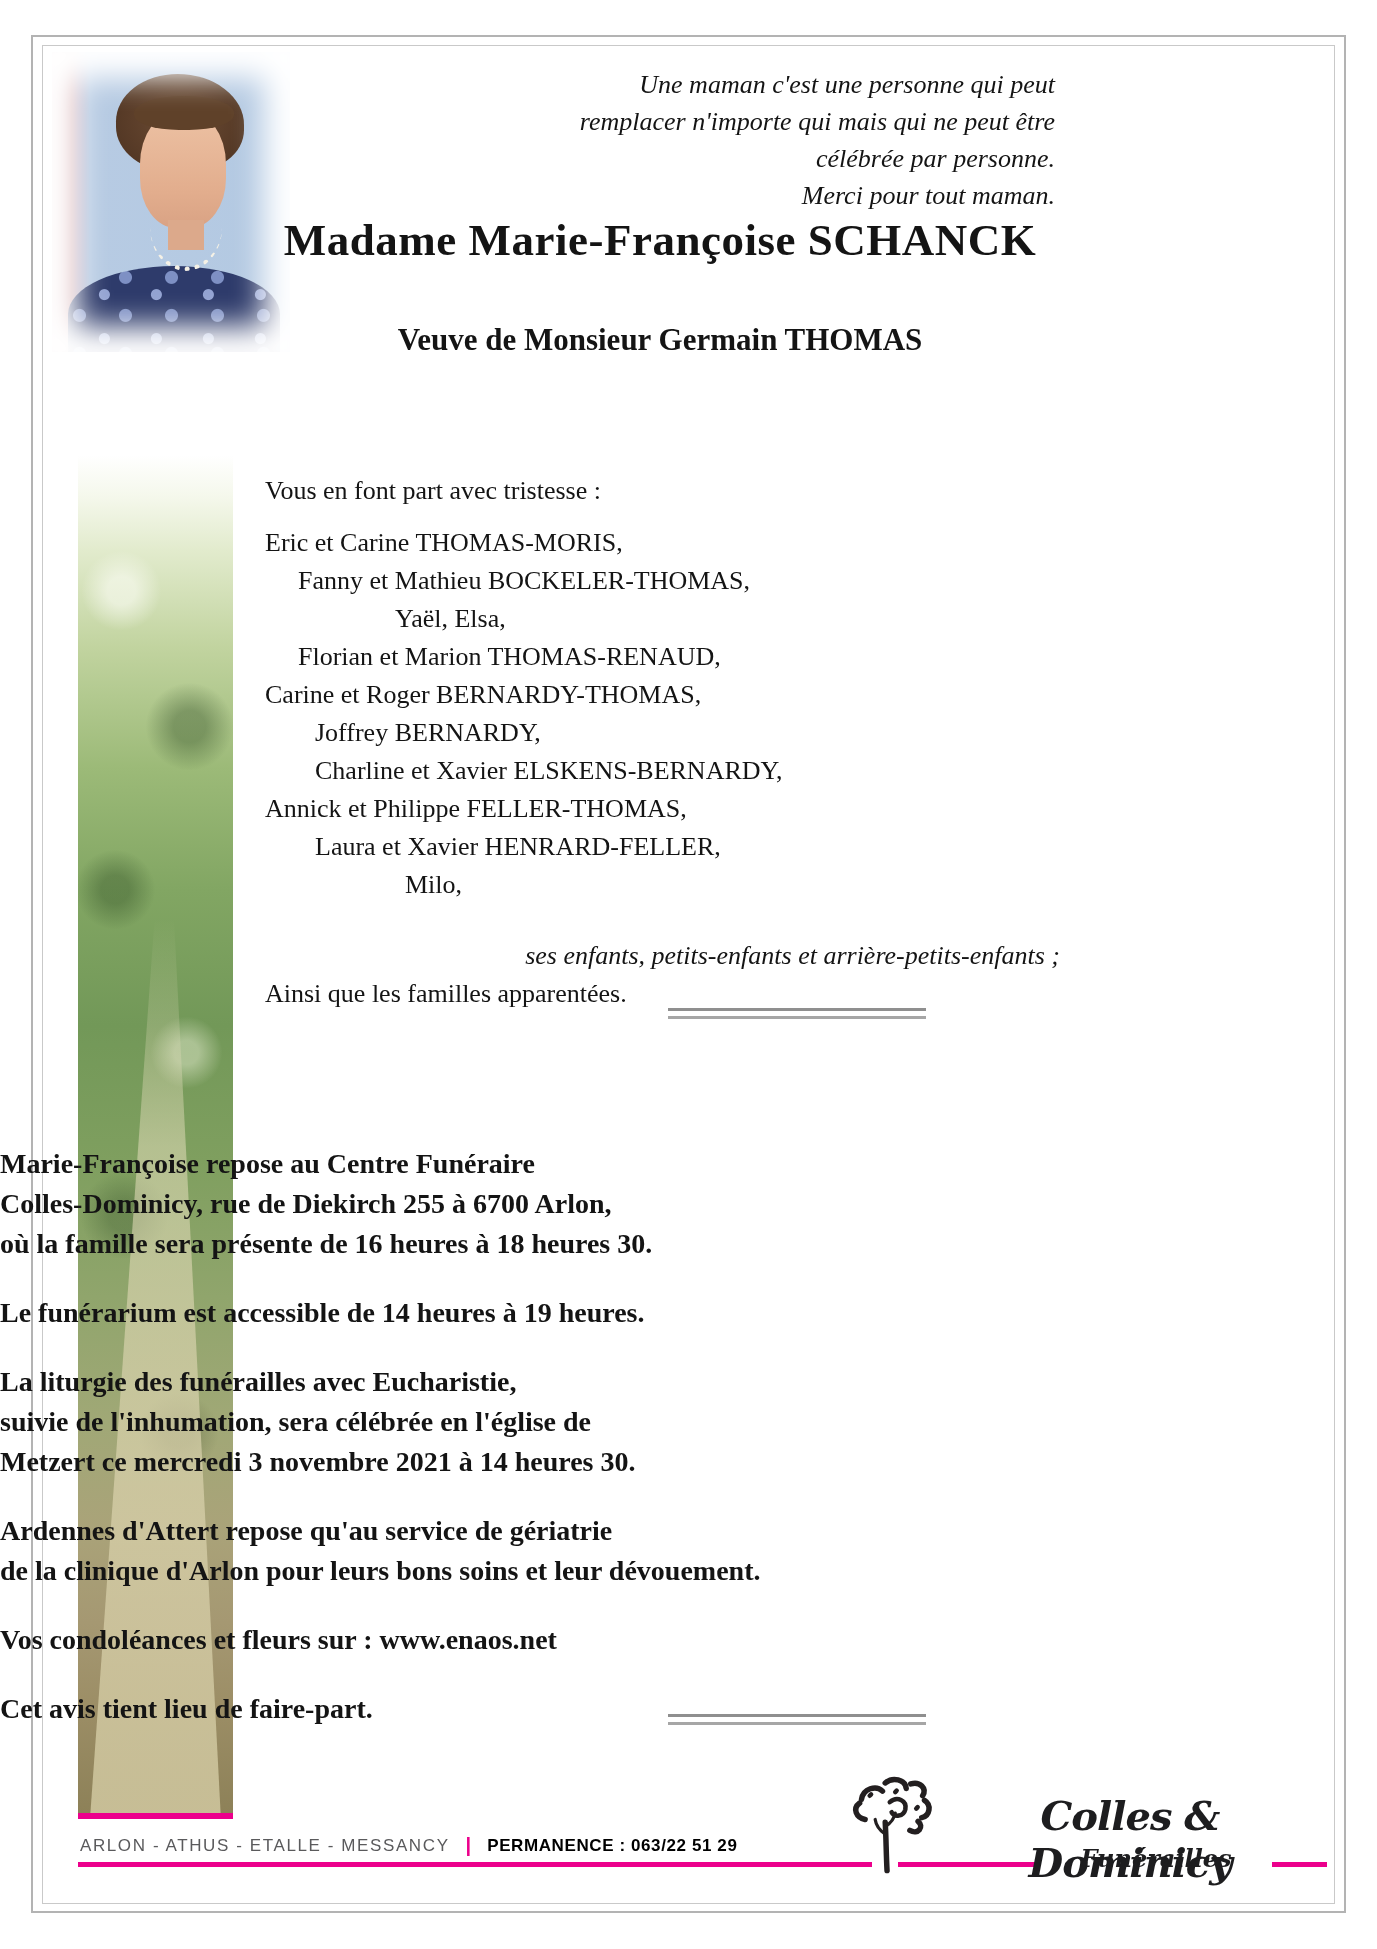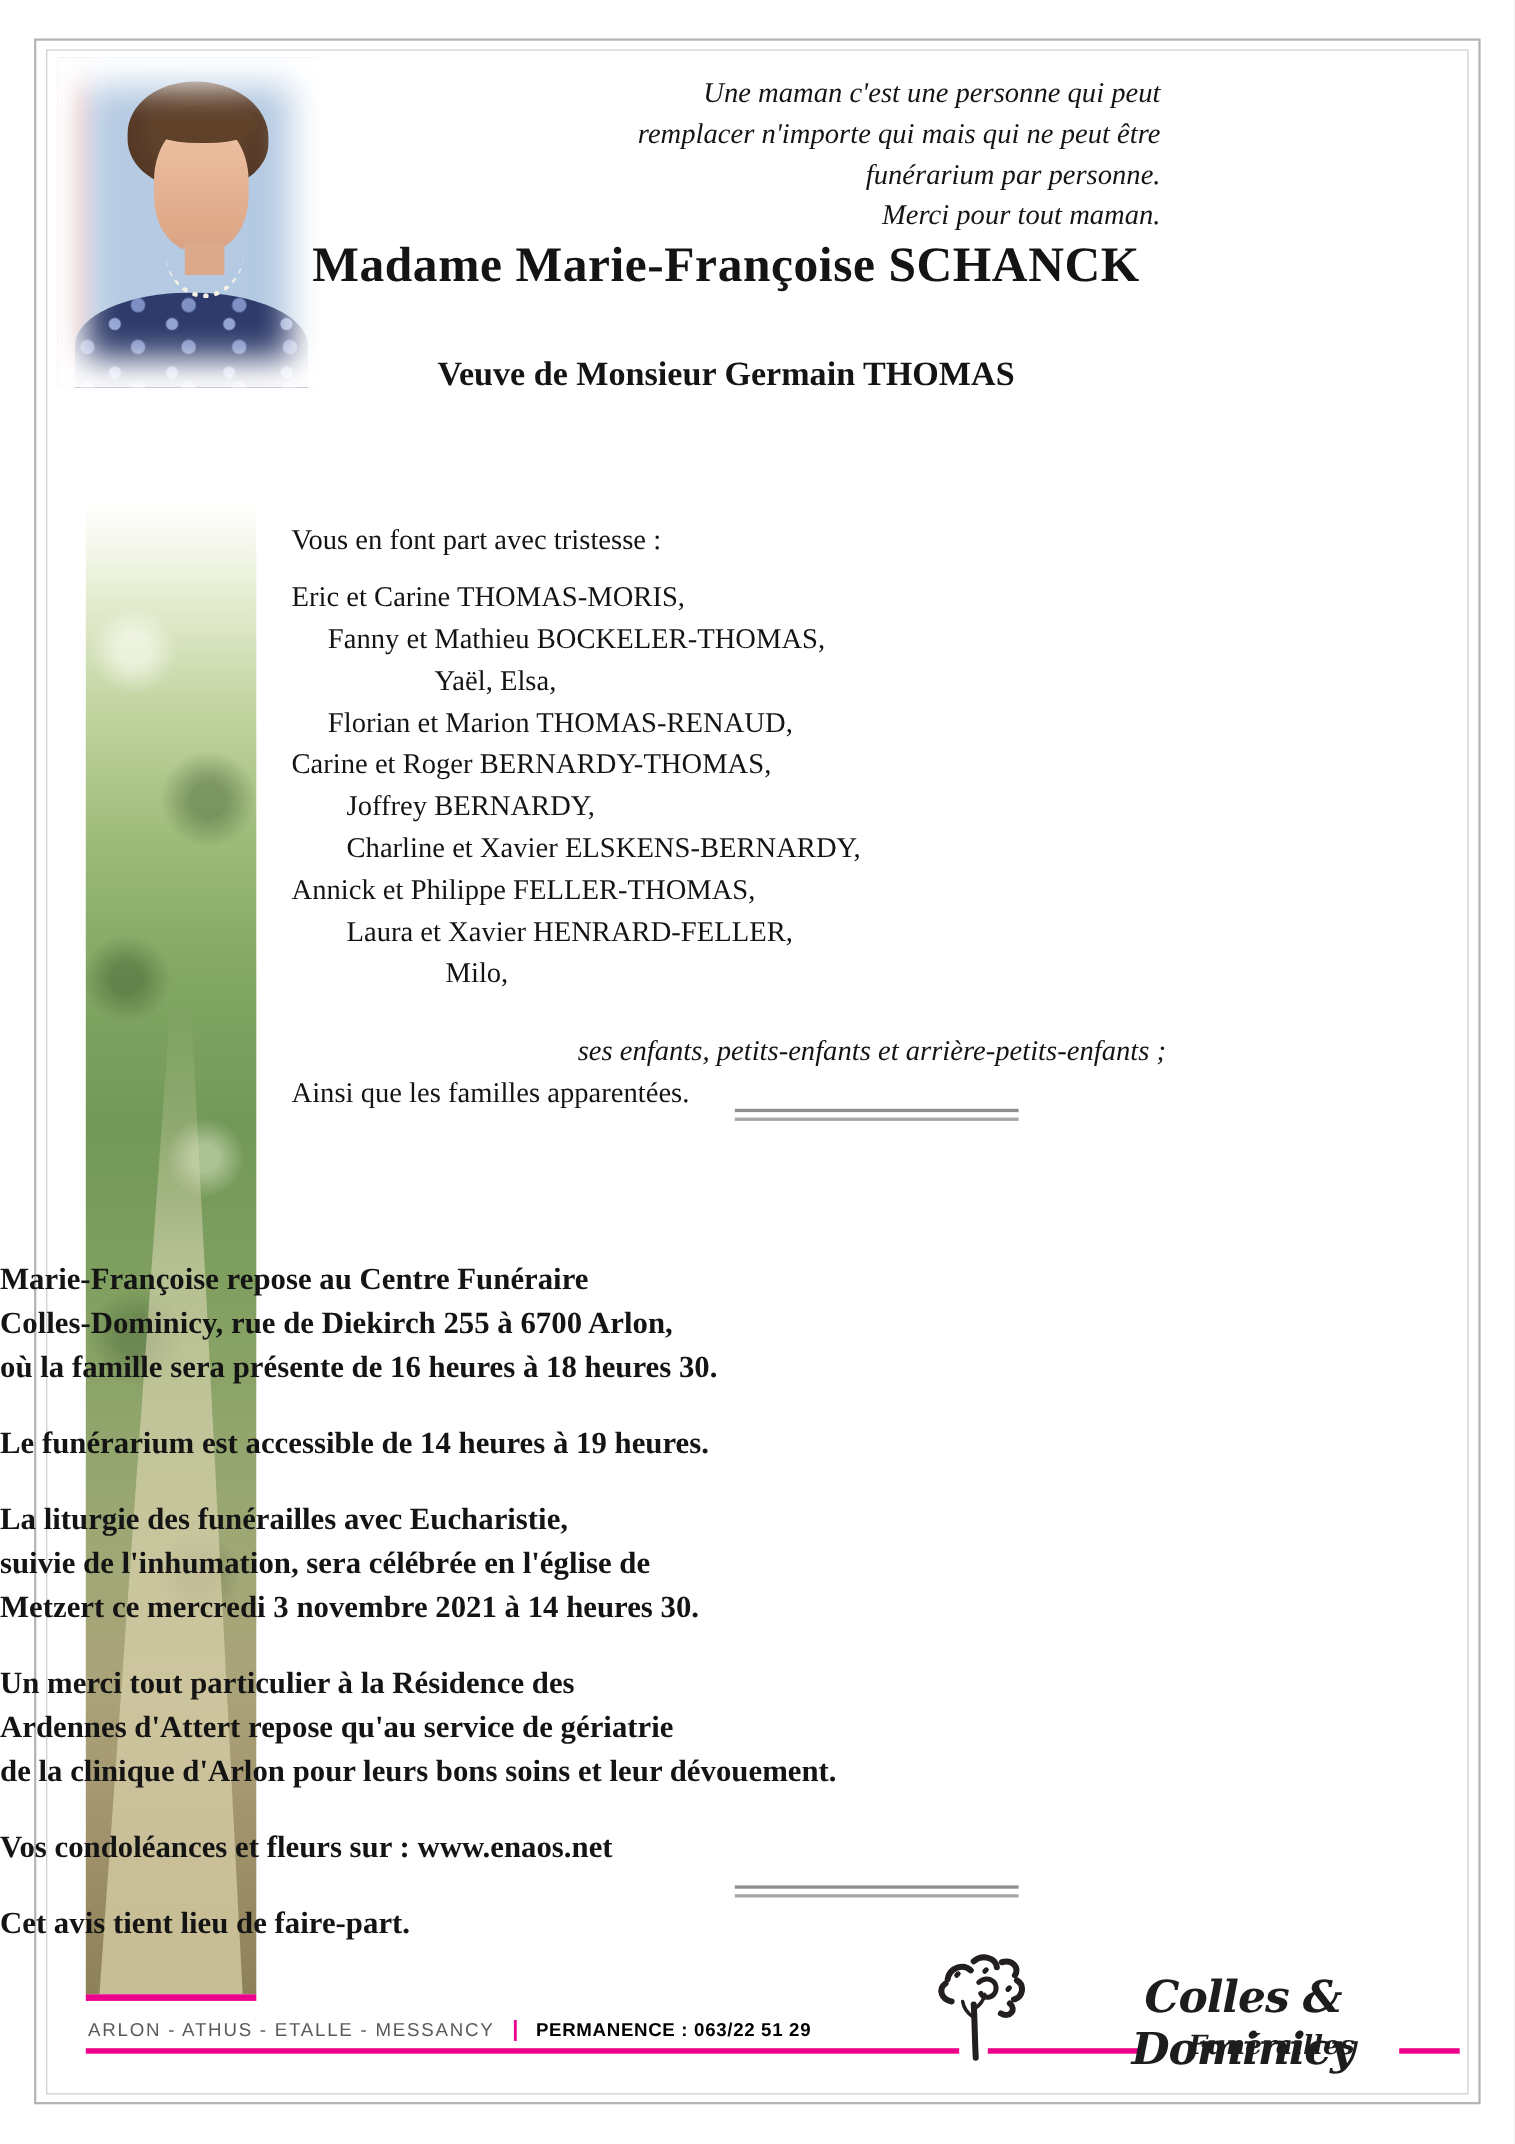--- a/index.html
+++ b/index.html
@@ -110,21 +110,21 @@
     <div class="fringe"></div>
     <div class="neck"></div>
     <div class="shoulders"></div>
     <div class="pearls"></div>
     <div class="fade"></div>
   </div>
 
   <div class="quote">
     <div>Une maman c'est une personne qui peut</div>
     <div>remplacer n'importe qui mais qui ne peut être</div>
-    <div>funérarium par personne.</div>
+    <div>célébrée par personne.</div>
     <div>Merci pour tout maman.</div>
   </div>
 
   <div class="title">Madame Marie-Françoise SCHANCK</div>
   <div class="subtitle">Veuve de Monsieur Germain THOMAS</div>
 
   <div class="forest"></div>
   <div class="forest-bar"></div>
 
   <div class="announcement">
@@ -153,21 +153,20 @@
     </div>
     <div class="para">
       <div>Le funérarium est accessible de 14 heures à 19 heures.</div>
     </div>
     <div class="para">
       <div>La liturgie des funérailles avec Eucharistie,</div>
       <div>suivie de l'inhumation, sera célébrée en l'église de</div>
       <div>Metzert ce mercredi 3 novembre 2021 à 14 heures 30.</div>
     </div>
     <div class="para">
-      <div>Un merci tout particulier à la Résidence des</div>
       <div>Ardennes d'Attert repose qu'au service de gériatrie</div>
       <div>de la clinique d'Arlon pour leurs bons soins et leur dévouement.</div>
     </div>
     <div class="para">
       <div>Vos condoléances et fleurs sur : www.enaos.net</div>
     </div>
     <div class="para">
       <div>Cet avis tient lieu de faire-part.</div>
     </div>
   </div>

